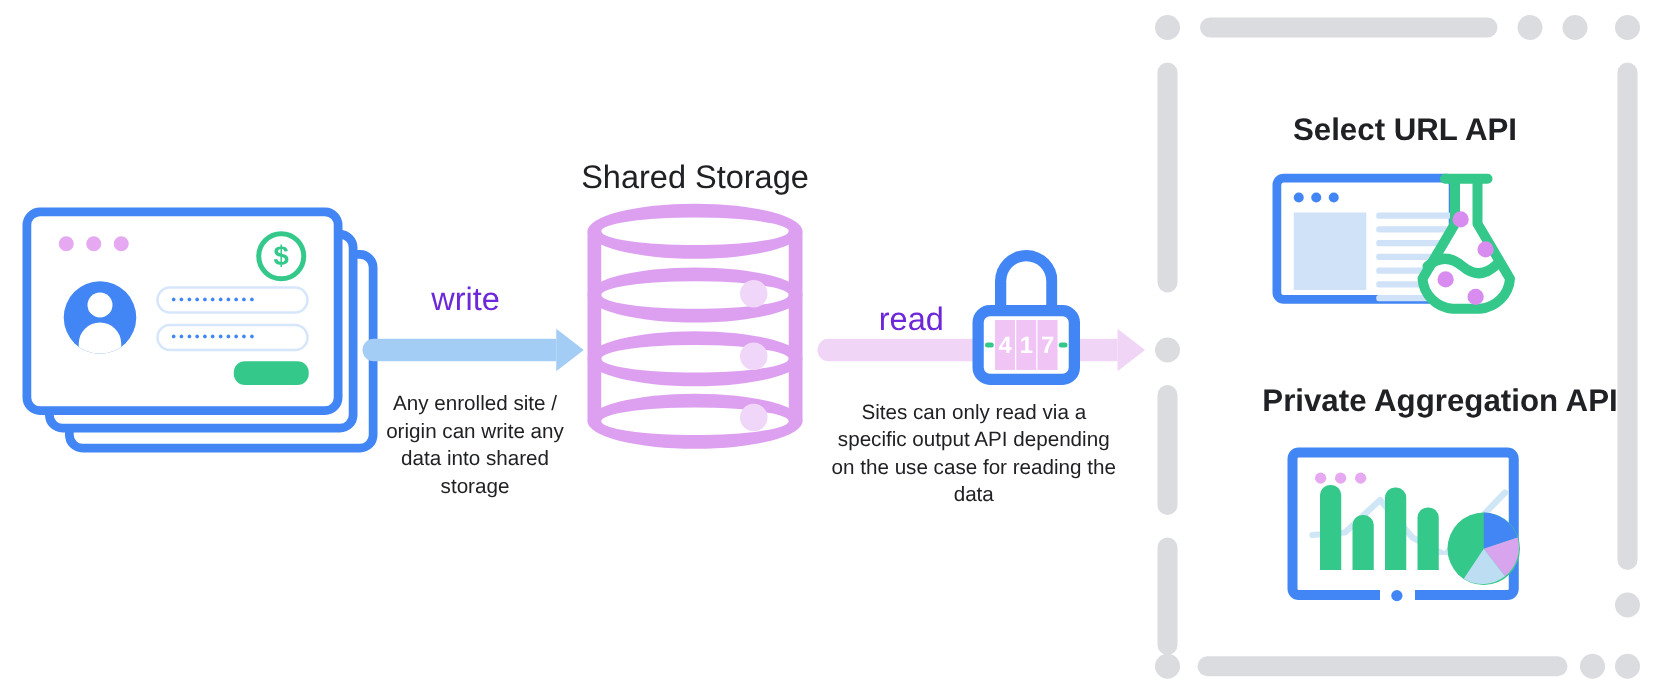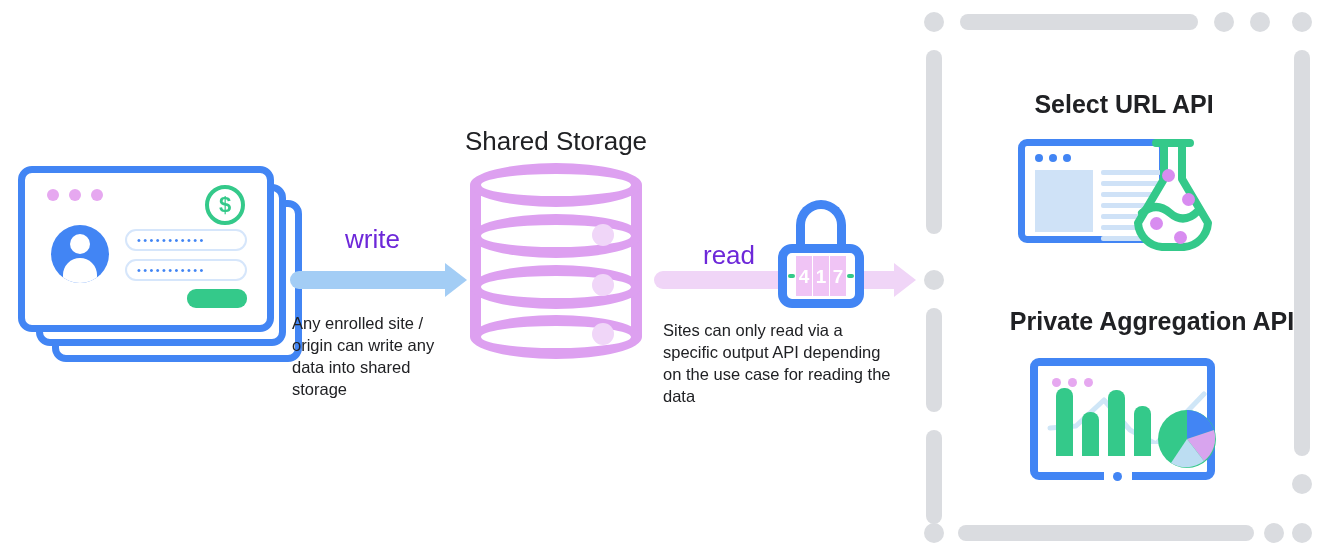--- a/index.html
+++ b/index.html
@@ -23,21 +23,21 @@
   .avatar .body{position:absolute;left:50%;top:33px;transform:translateX(-50%);width:34px;height:30px;border-radius:17px 17px 0 0;background:#fff;}
   .field{position:absolute;left:100px;height:22px;width:122px;border:2px solid #D6E6FB;border-radius:11px;box-sizing:border-box;
          display:flex;align-items:center;padding-left:10px;letter-spacing:2.4px;color:#4285F4;font-size:11px;line-height:1;}
   .field.f1{top:56px;} .field.f2{top:86px;}
   .submit{position:absolute;left:162px;top:116px;width:60px;height:19px;border-radius:9px;background:#34C98A;}
   .dollar{position:absolute;left:180px;top:12px;width:40px;height:40px;border-radius:50%;border:4px solid #34C98A;box-sizing:border-box;
           display:flex;align-items:center;justify-content:center;color:#34C98A;font-weight:700;font-size:22px;line-height:1;}
 
   
   .arrow-label{position:absolute;font-size:26px;color:#6d28d9;}
-  .caption{position:absolute;font-size:16.5px;line-height:1.33;color:#202124;white-space:pre-line;}
+  .caption{position:absolute;font-size:16.5px;line-height:1.33;color:#202124;white-space:pre-line;text-align:center;}
 
   .arrow-body{position:absolute;height:18px;border-radius:9px 0 0 9px;}
   .arrow-head{position:absolute;width:0;height:0;border-top:17px solid transparent;border-bottom:17px solid transparent;}
 
   
   #cylinder{left:470px;top:163px;width:172px;height:196px;}
   .cyl-ring{position:absolute;left:0;width:172px;height:44px;border:11px solid #DDA0F0;border-radius:50%/50%;box-sizing:border-box;background:transparent;}
   .cyl-side{position:absolute;top:22px;width:11px;height:152px;background:#DDA0F0;}
   .cyl-side.l{left:0;} .cyl-side.r{left:161px;}
   .cyl-dot{position:absolute;width:22px;height:22px;border-radius:50%;background:#F0D6F8;}

